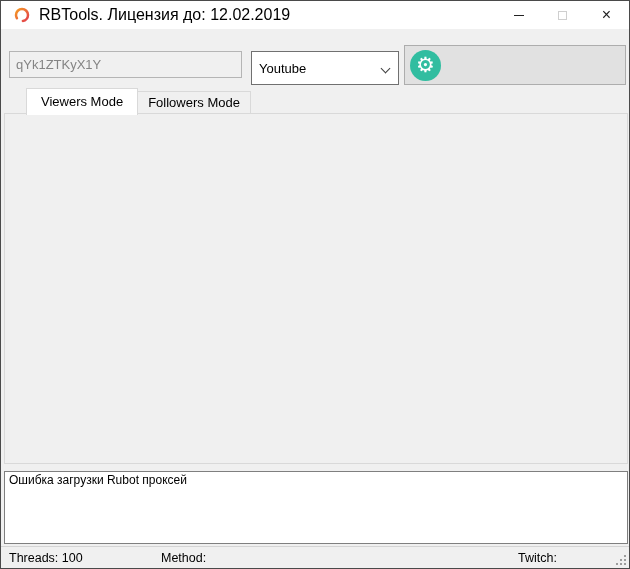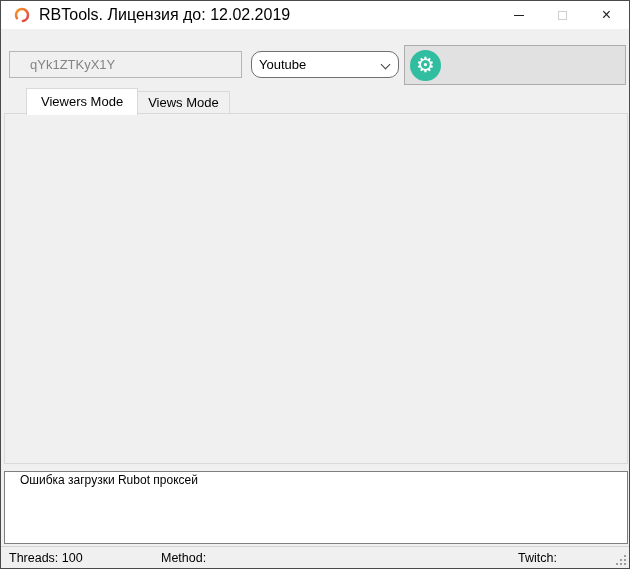--- a/index.html
+++ b/index.html
@@ -16,29 +16,29 @@
   .winbtn { position: absolute; top: 0; width: 45px; height: 28px; display: flex; align-items: center; justify-content: center; }
   .btn-min { right: 88px; } .btn-max { right: 44px; } .btn-close { right: 0; }
   .min-glyph { width: 10px; height: 1px; background: #222; }
   .max-glyph { width: 9px; height: 9px; border: 1px solid #cfcfcf; background: #fff; }
   .close-glyph { font-size: 16px; color: #222; line-height: 1; }
   
   .channel-label { position: absolute; left: 10px; top: 33px; font-size: 12.5px; }
   .channel-input {
     position: absolute; left: 8px; top: 50px; width: 233px; height: 27px;
     border: 1px solid #b5b5b5; background: #f0f0f0; color: #848484;
-    font-family: "Liberation Sans", sans-serif; font-size: 13px; padding: 0 20px; outline: none;
+    font-family: "Liberation Sans", sans-serif; font-size: 13px; padding: 0 6px; outline: none;
   }
   .combo { position: relative; background: #fff; border: 1px solid #707070; display: flex; align-items: center; cursor: default; }
   .combo .val { flex: 1; padding: 0 7px; white-space: nowrap; overflow: hidden; font-size: 13px; }
   .chev { width: 7px; height: 7px; border-left: 1px solid #404040; border-bottom: 1px solid #404040; transform: rotate(-45deg); margin-right: 9px; flex: none; }
   .combo.disabled { background: #f0f0f0; border-color: #c6c6c6; }
   .combo.disabled .val { color: #8b8b8b; }
   .combo.disabled .chev { border-color: #a6a6a6; }
-  .platform-combo { position: absolute; left: 250px; top: 50px; width: 148px; height: 27px; border-radius: 10px; }
+  .platform-combo { position: absolute; left: 250px; top: 50px; width: 148px; height: 34px; }
   .autostart-btn {
     position: absolute; left: 403px; top: 44px; width: 222px; height: 40px;
     background: #e1e1e1; border: 1px solid #adadad; display: flex; align-items: center;
   }
   .gear-circle { width: 31px; height: 31px; border-radius: 50%; background: #31bda0; margin-left: 5px;
     display: flex; align-items: center; justify-content: center; flex: none; }
   .gear-glyph { font-family: "DejaVu Sans", sans-serif; color: #fff; font-size: 21px; line-height: 1; }
   .autostart-label { flex: 1; text-align: center; font-size: 13.5px; }
   
   .tabstrip { position: absolute; left: 6px; top: 87px; height: 27px; display: flex; align-items: flex-start; z-index: 3; padding-left: 19px; }
@@ -97,21 +97,21 @@
   .stop-btn { position: absolute; left: 141px; top: 423px; width: 284px; height: 32px;
     background: #e1e1e1; border: 1px solid #adadad; }
   .play-circle { position: absolute; left: 7px; top: 2px; width: 26px; height: 26px; border-radius: 50%;
     background: #31bda0; display: flex; align-items: center; justify-content: center; }
   .play-tri { width: 0; height: 0; border-top: 6px solid transparent; border-bottom: 6px solid transparent;
     border-left: 9px solid #fff; margin-left: 3px; }
   .stop-label { position: absolute; left: 0; top: 0; width: 100%; height: 100%; display: flex;
     align-items: center; justify-content: center; font-size: 14px; }
   
   .log-box { position: absolute; left: 3px; top: 470px; width: 624px; height: 73px;
-    background: #fff; border: 1px solid #7f7f7f; font-size: 12px; padding: 1px 15px; overflow: hidden; }
+    background: #fff; border: 1px solid #7f7f7f; font-size: 12px; padding: 1px 4px; overflow: hidden; }
   .statusbar { position: absolute; left: 0; top: 545px; width: 630px; height: 24px;
     background: #f0f0f0; border-top: 1px solid #d4d4d4; }
   .status-item { position: absolute; top: 0; line-height: 23px; font-size: 12.5px; white-space: nowrap; }
   #status-threads { left: 8px; } #status-method { left: 160px; }
   #status-stream { left: 345px; } #status-viewers { left: 517px; }
   .resize-grip { position: absolute; right: 3px; bottom: 3px; width: 12px; height: 12px; }
   .grip-dot { position: absolute; left: 0; top: 8px; width: 2px; height: 2px; background: #9d9d9d;
     box-shadow: 4px 0 #9d9d9d, 8px 0 #9d9d9d, 4px -4px #9d9d9d, 8px -4px #9d9d9d, 8px -8px #9d9d9d; }
 </style>
 </head>
@@ -147,21 +147,21 @@
     <span class="chev"></span>
   </div>
   <div class="autostart-btn">
     <div class="gear-circle">
       <span class="gear-glyph">⚙</span>
     </div>
   </div>
 
   <div class="tabstrip">
     <div class="tab active">Viewers Mode</div>
-    <div class="tab">Views Mode</div>
+    <div class="tab">Followers Mode</div>
   </div>
   <div class="tabpanel"></div>
 
   <div class="groupbox" id="group-proxies">
     <span class="legend">1. Upload Proxies</span>
   </div>
   <div class="combo proxy-type-combo">
     <span class="val">HTTP(s)</span>
     <span class="chev"></span>
   </div>

